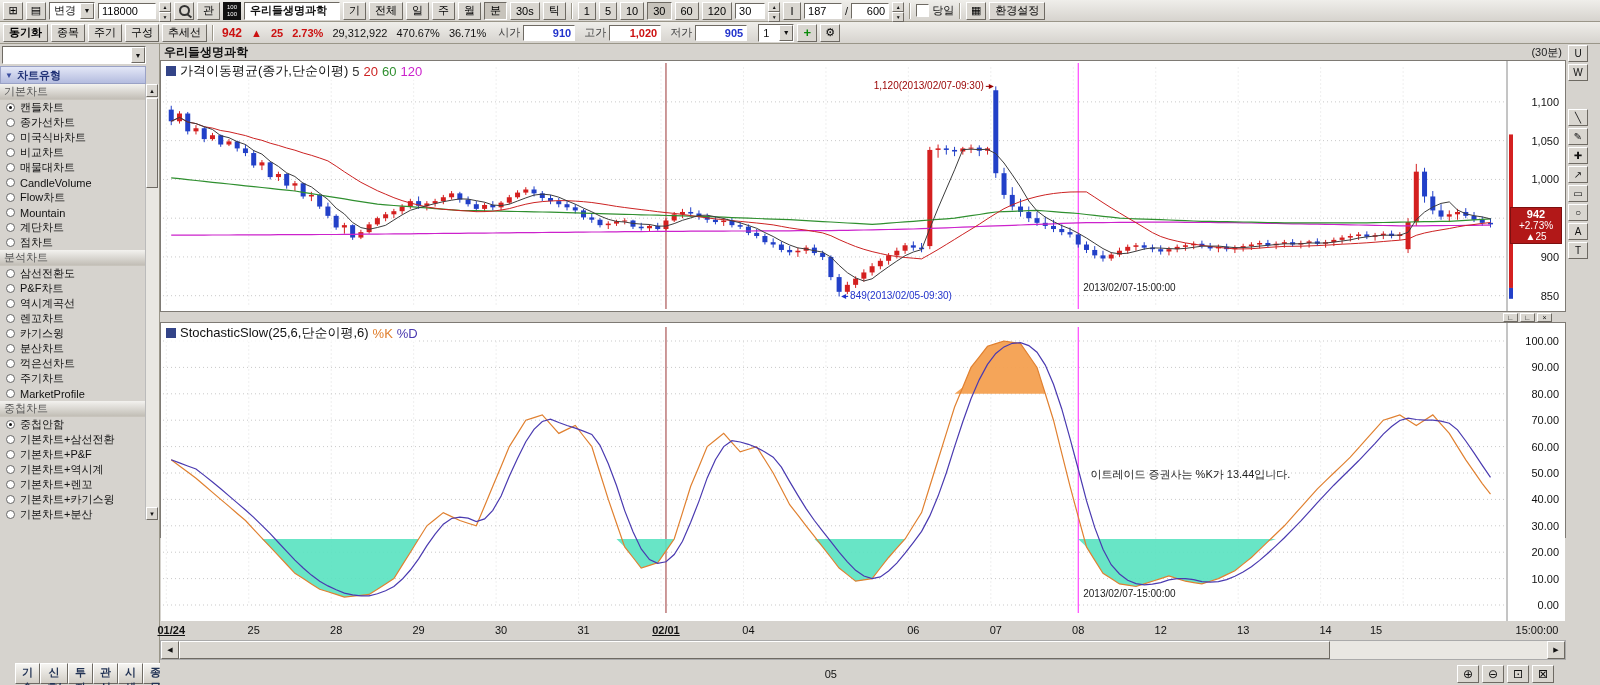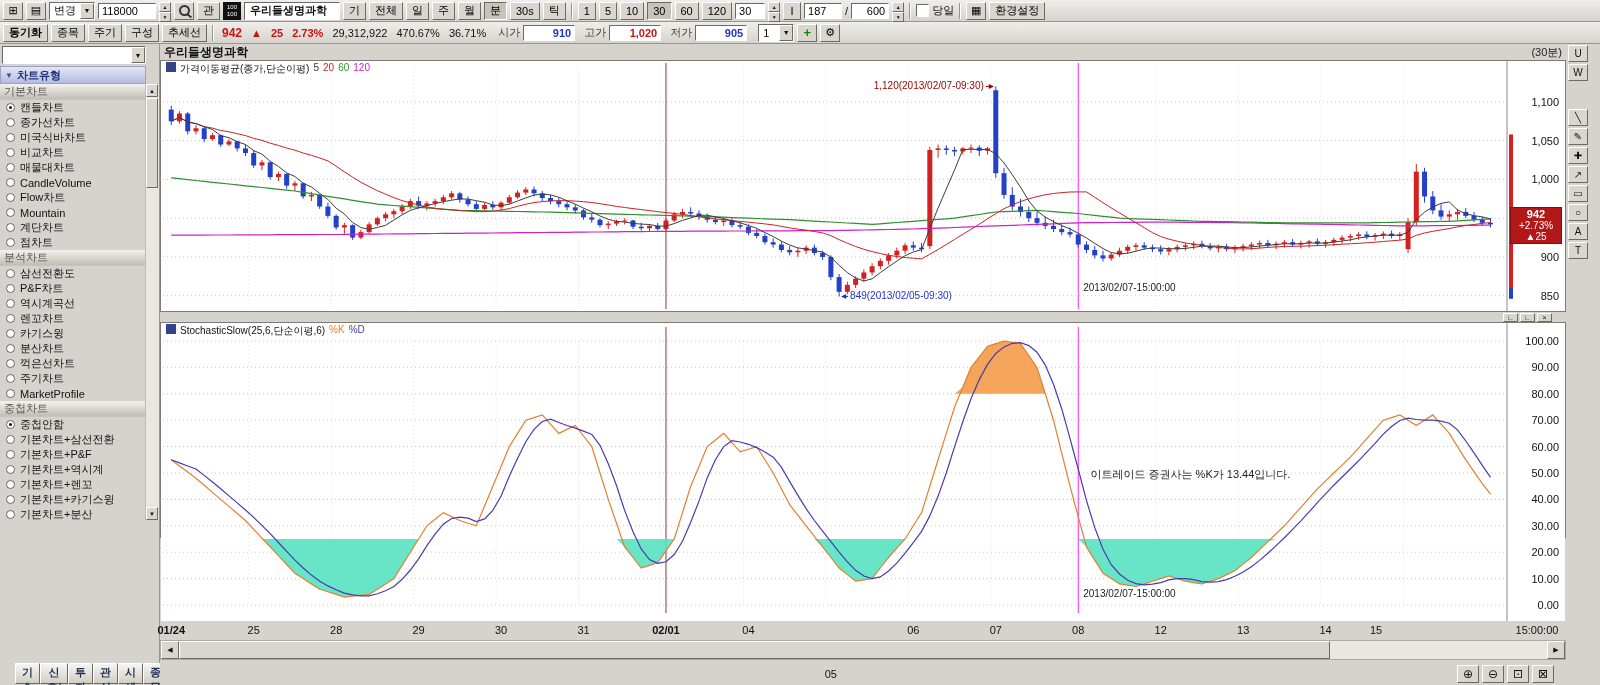--- a/index.html
+++ b/index.html
@@ -46,29 +46,29 @@
   
   #main{position:absolute;top:44px;left:160px;width:1406px;bottom:0;background:#d6d3ce;}
   #title-row{position:absolute;top:0;left:0;right:0;height:16px;display:flex;align-items:center;padding:0 4px;box-sizing:border-box;}
   #chart-title{font-weight:bold;font-size:12px;}
   #timeframe{margin-left:auto;font-size:11px;color:#222;}
   .panel{position:absolute;left:0;width:1406px;background:#fff;border:1px solid #7e7a74;box-sizing:border-box;}
   #price-panel{top:16px;height:252px;}
   #stoch-panel{top:278px;height:216px;}
   #divider{position:absolute;top:268px;height:10px;left:0;width:1406px;background:#d6d3ce;display:flex;justify-content:flex-end;align-items:center;gap:2px;padding-right:14px;box-sizing:border-box;}
   #divider .pbtn{width:15px;height:9px;font-size:7px;line-height:7px;display:flex;align-items:center;justify-content:center;background:#d9d6d0;border:1px solid;border-color:#fff #6e6a63 #6e6a63 #fff;box-sizing:border-box;}
-  .ind-label{position:absolute;top:1px;left:5px;display:flex;gap:4px;font-size:10px;background:rgba(255,255,255,.8);z-index:3;}
+  .ind-label{position:absolute;top:1px;left:5px;display:flex;gap:4px;align-items:center;font-size:13px;background:rgba(255,255,255,.8);z-index:3;}
   .ind-ic{width:10px;height:10px;background:#334488;display:inline-block;}
   .ma5c{color:#333;} .ma20c{color:#cc2222;} .ma60c{color:#2f8f2f;} .ma120c{color:#cc22cc;}
   .kc{color:#e08030;} .dc{color:#4a3ab0;}
   #price-badge{position:absolute;width:52px;background:#b21818;color:#fff;text-align:center;font-size:10px;line-height:11px;z-index:4;padding:1px 0;border:1px solid #7c0f0f;box-sizing:border-box;}
   #price-badge .bp{font-size:11px;font-weight:bold;}
   #xaxis{position:absolute;top:578px;left:0;width:1406px;height:18px;background:#d6d3ce;}
   .xlab{position:absolute;top:2px;width:44px;margin-left:-22px;text-align:center;font-size:11px;color:#111;}
-  .xlab.b{font-weight:bold;}
+  .xlab.b{font-weight:bold;text-decoration:underline;}
   #xend{position:absolute;right:0;top:2px;width:58px;text-align:center;font-size:11px;}
   #hscroll{position:absolute;top:596px;left:0;width:1406px;height:20px;display:flex;align-items:center;background:#e9e7e2;border:1px solid #aaa;box-sizing:border-box;}
   #hscroll .sbtn{width:18px;height:18px;background:#d9d6d0;border:1px solid;border-color:#fff #6e6a63 #6e6a63 #fff;display:flex;align-items:center;justify-content:center;font-size:7px;box-sizing:border-box;}
   #hthumb{height:18px;width:82%;background:#d9d6d0;border:1px solid;border-color:#fff #6e6a63 #6e6a63 #fff;box-sizing:border-box;}
   #bottom-row{position:absolute;top:618px;left:0;width:1406px;height:23px;display:flex;align-items:center;justify-content:flex-end;gap:3px;padding-right:12px;box-sizing:border-box;}
   #bottom-row .zbtn{width:22px;height:18px;background:#d9d6d0;border:1px solid;border-color:#fff #6e6a63 #6e6a63 #fff;display:flex;align-items:center;justify-content:center;font-size:12px;box-sizing:border-box;}
   
   #right-strip{position:absolute;top:44px;left:1566px;width:24px;bottom:0;background:#d6d3ce;display:flex;flex-direction:column;align-items:center;padding-top:1px;box-sizing:border-box;}
   #right-strip .tbtn{width:20px;height:17px;margin-bottom:2px;background:#d9d6d0;border:1px solid;border-color:#fff #6e6a63 #6e6a63 #fff;display:flex;align-items:center;justify-content:center;font-size:10px;box-sizing:border-box;}
   #right-strip .gap{height:26px;}

